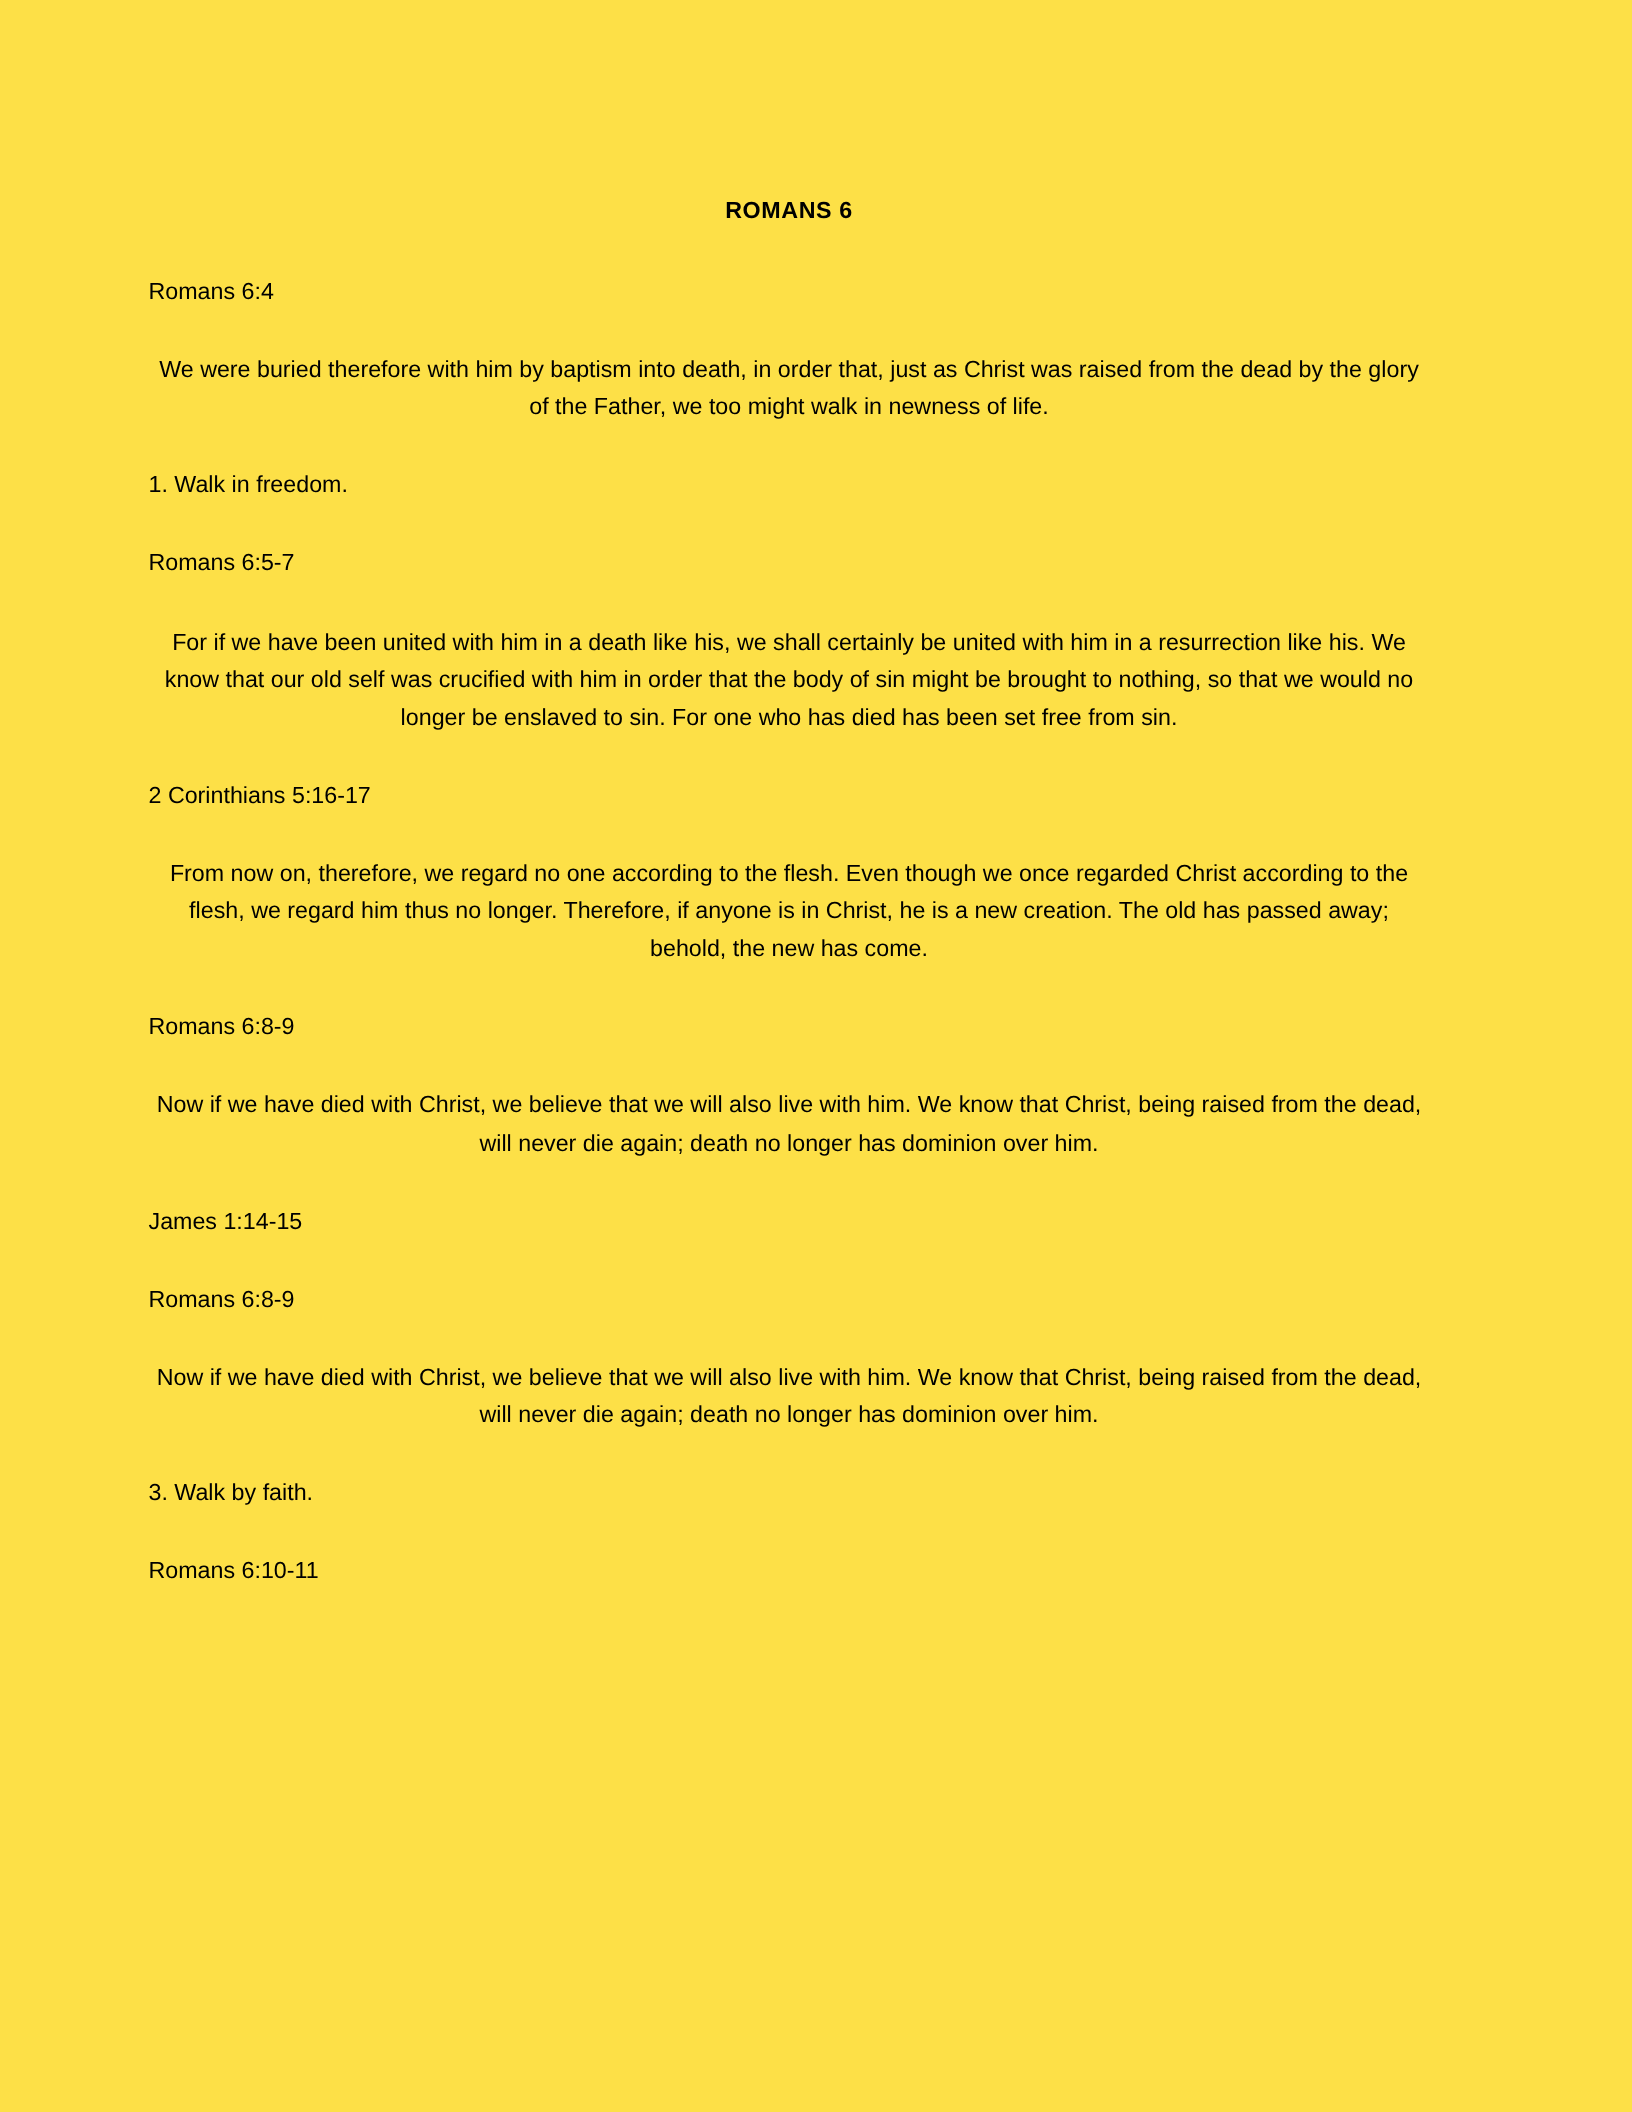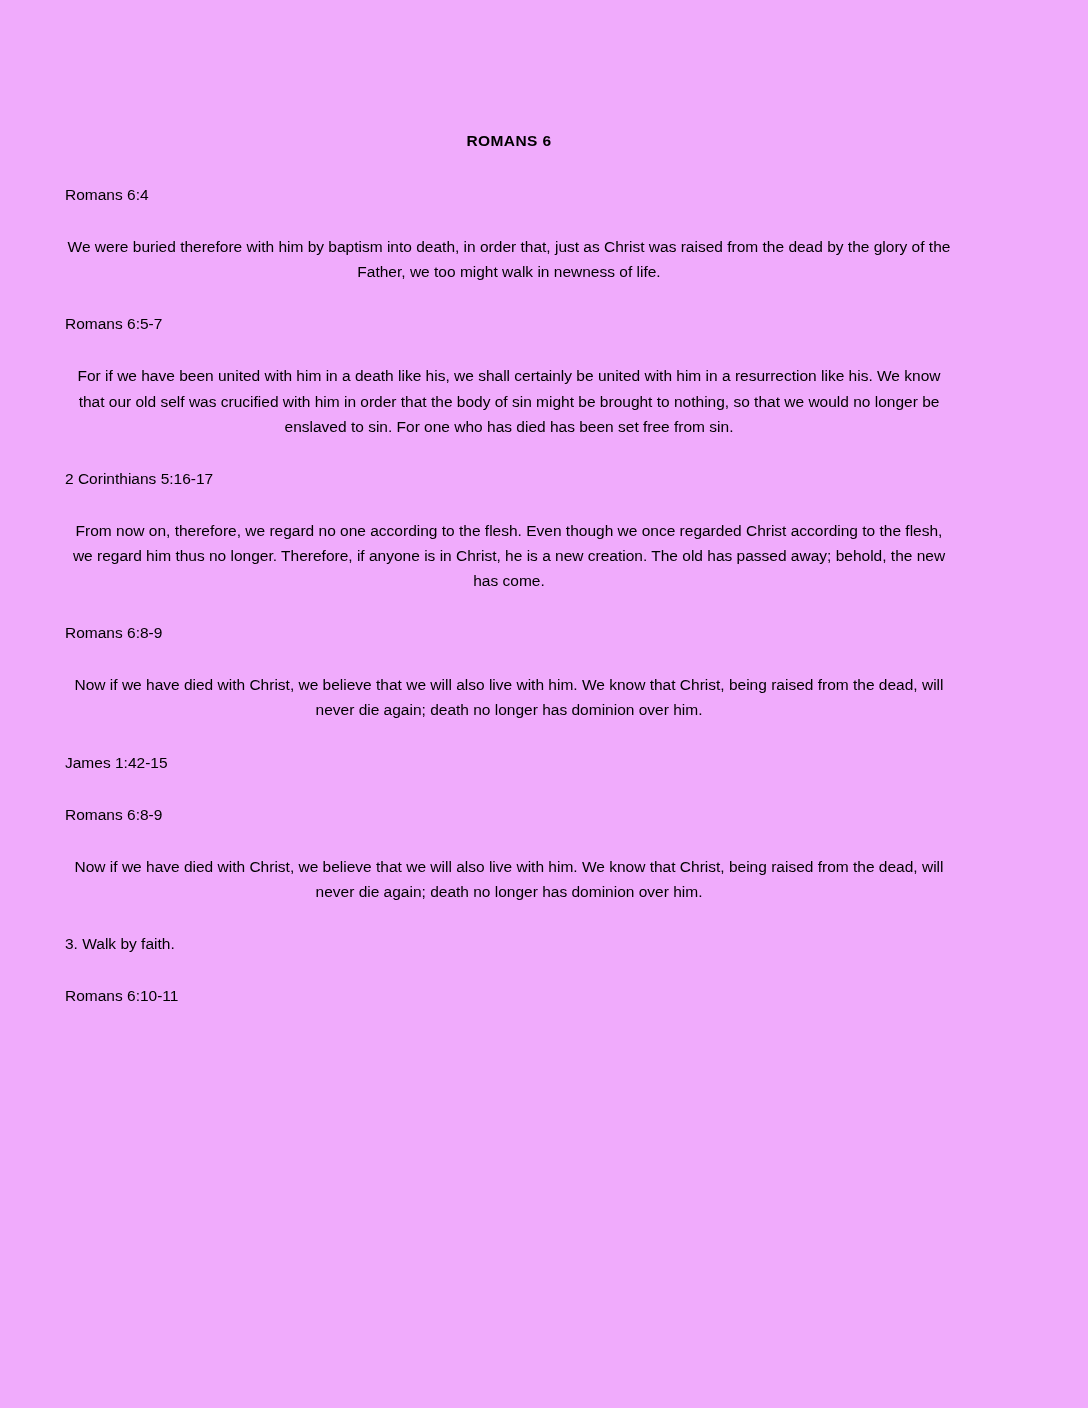--- a/index.html
+++ b/index.html
@@ -11,23 +11,23 @@
     width: 1088px;
     height: 1408px;
     font-family: "Liberation Sans", sans-serif;
     color: #000000;
     -webkit-font-smoothing: antialiased;
   }
   .page {
     position: relative;
     width: 1088px;
     height: 1408px;
-    background: #f0abfc;
+    background: #fde047;
     box-sizing: border-box;
-    padding: 120px 135px 0 65px;
+    padding: 120px 135px 0 99px;
   }
   .doc-title {
     text-align: center;
     font-weight: bold;
     font-size: 15.5px;
     letter-spacing: 0.4px;
     margin: 0 0 32px 0;
     padding-top: 12px;
   }
   .block {
@@ -48,25 +48,26 @@
   }
 </style>
 </head>
 <body>
 
 <div class="page">
   <div class="doc-title">ROMANS 6</div>
   <div id="body-content">
       <div class="block ref">Romans 6:4</div>
       <div class="block passage">We were buried therefore with him by baptism into death, in order that, just as Christ was raised from the dead by the glory of the Father, we too might walk in newness of life.</div>
+      <div class="block point">1. Walk in freedom.</div>
       <div class="block ref">Romans 6:5-7</div>
       <div class="block passage">For if we have been united with him in a death like his, we shall certainly be united with him in a resurrection like his. We know that our old self was crucified with him in order that the body of sin might be brought to nothing, so that we would no longer be enslaved to sin. For one who has died has been set free from sin.</div>
       <div class="block ref">2 Corinthians 5:16-17</div>
       <div class="block passage">From now on, therefore, we regard no one according to the flesh. Even though we once regarded Christ according to the flesh, we regard him thus no longer. Therefore, if anyone is in Christ, he is a new creation. The old has passed away; behold, the new has come.</div>
       <div class="block ref">Romans 6:8-9</div>
       <div class="block passage">Now if we have died with Christ, we believe that we will also live with him. We know that Christ, being raised from the dead, will never die again; death no longer has dominion over him.</div>
-      <div class="block ref">James 1:42-15</div>
+      <div class="block ref">James 1:14-15</div>
       <div class="block ref">Romans 6:8-9</div>
       <div class="block passage">Now if we have died with Christ, we believe that we will also live with him. We know that Christ, being raised from the dead, will never die again; death no longer has dominion over him.</div>
       <div class="block point gap-before">3. Walk by faith.</div>
       <div class="block ref">Romans 6:10-11</div>
     </div>
 </div>
 
 </body></html>

